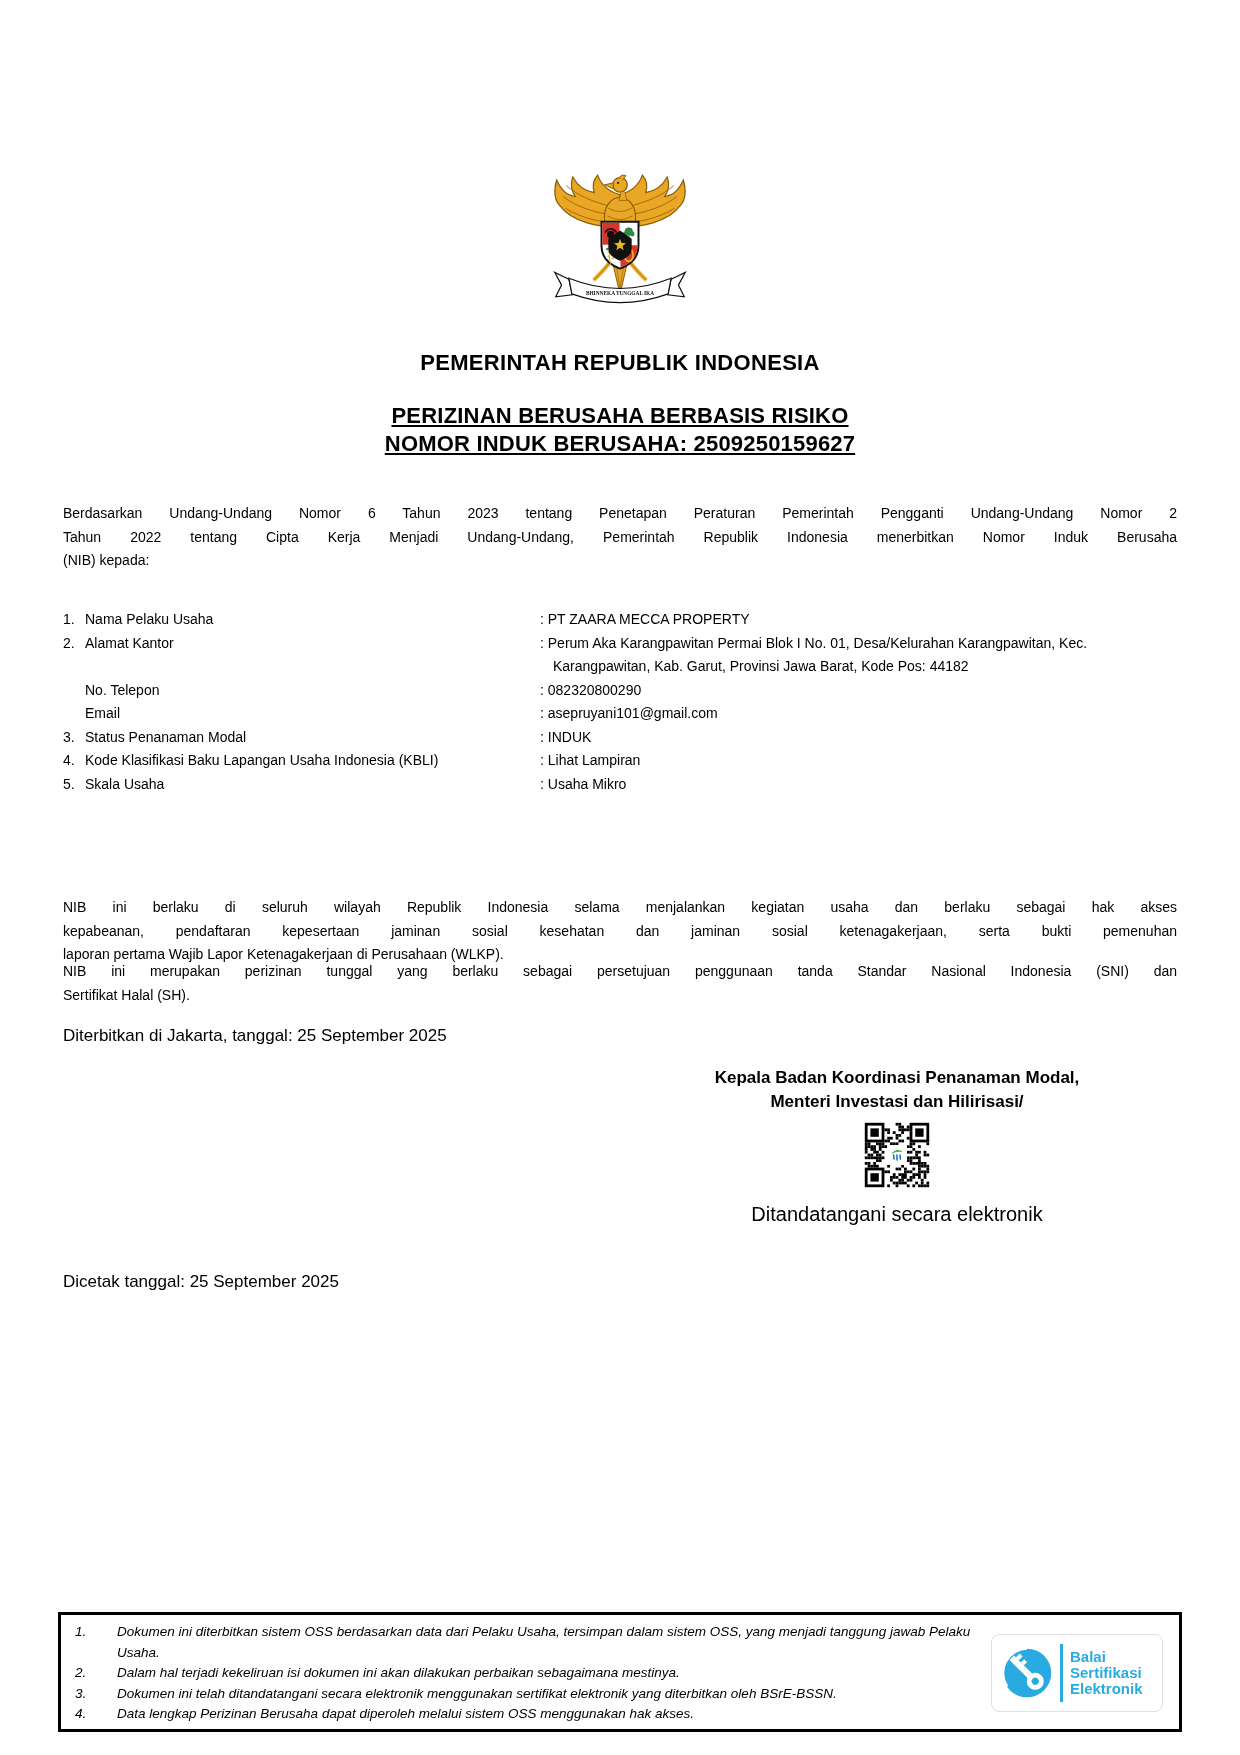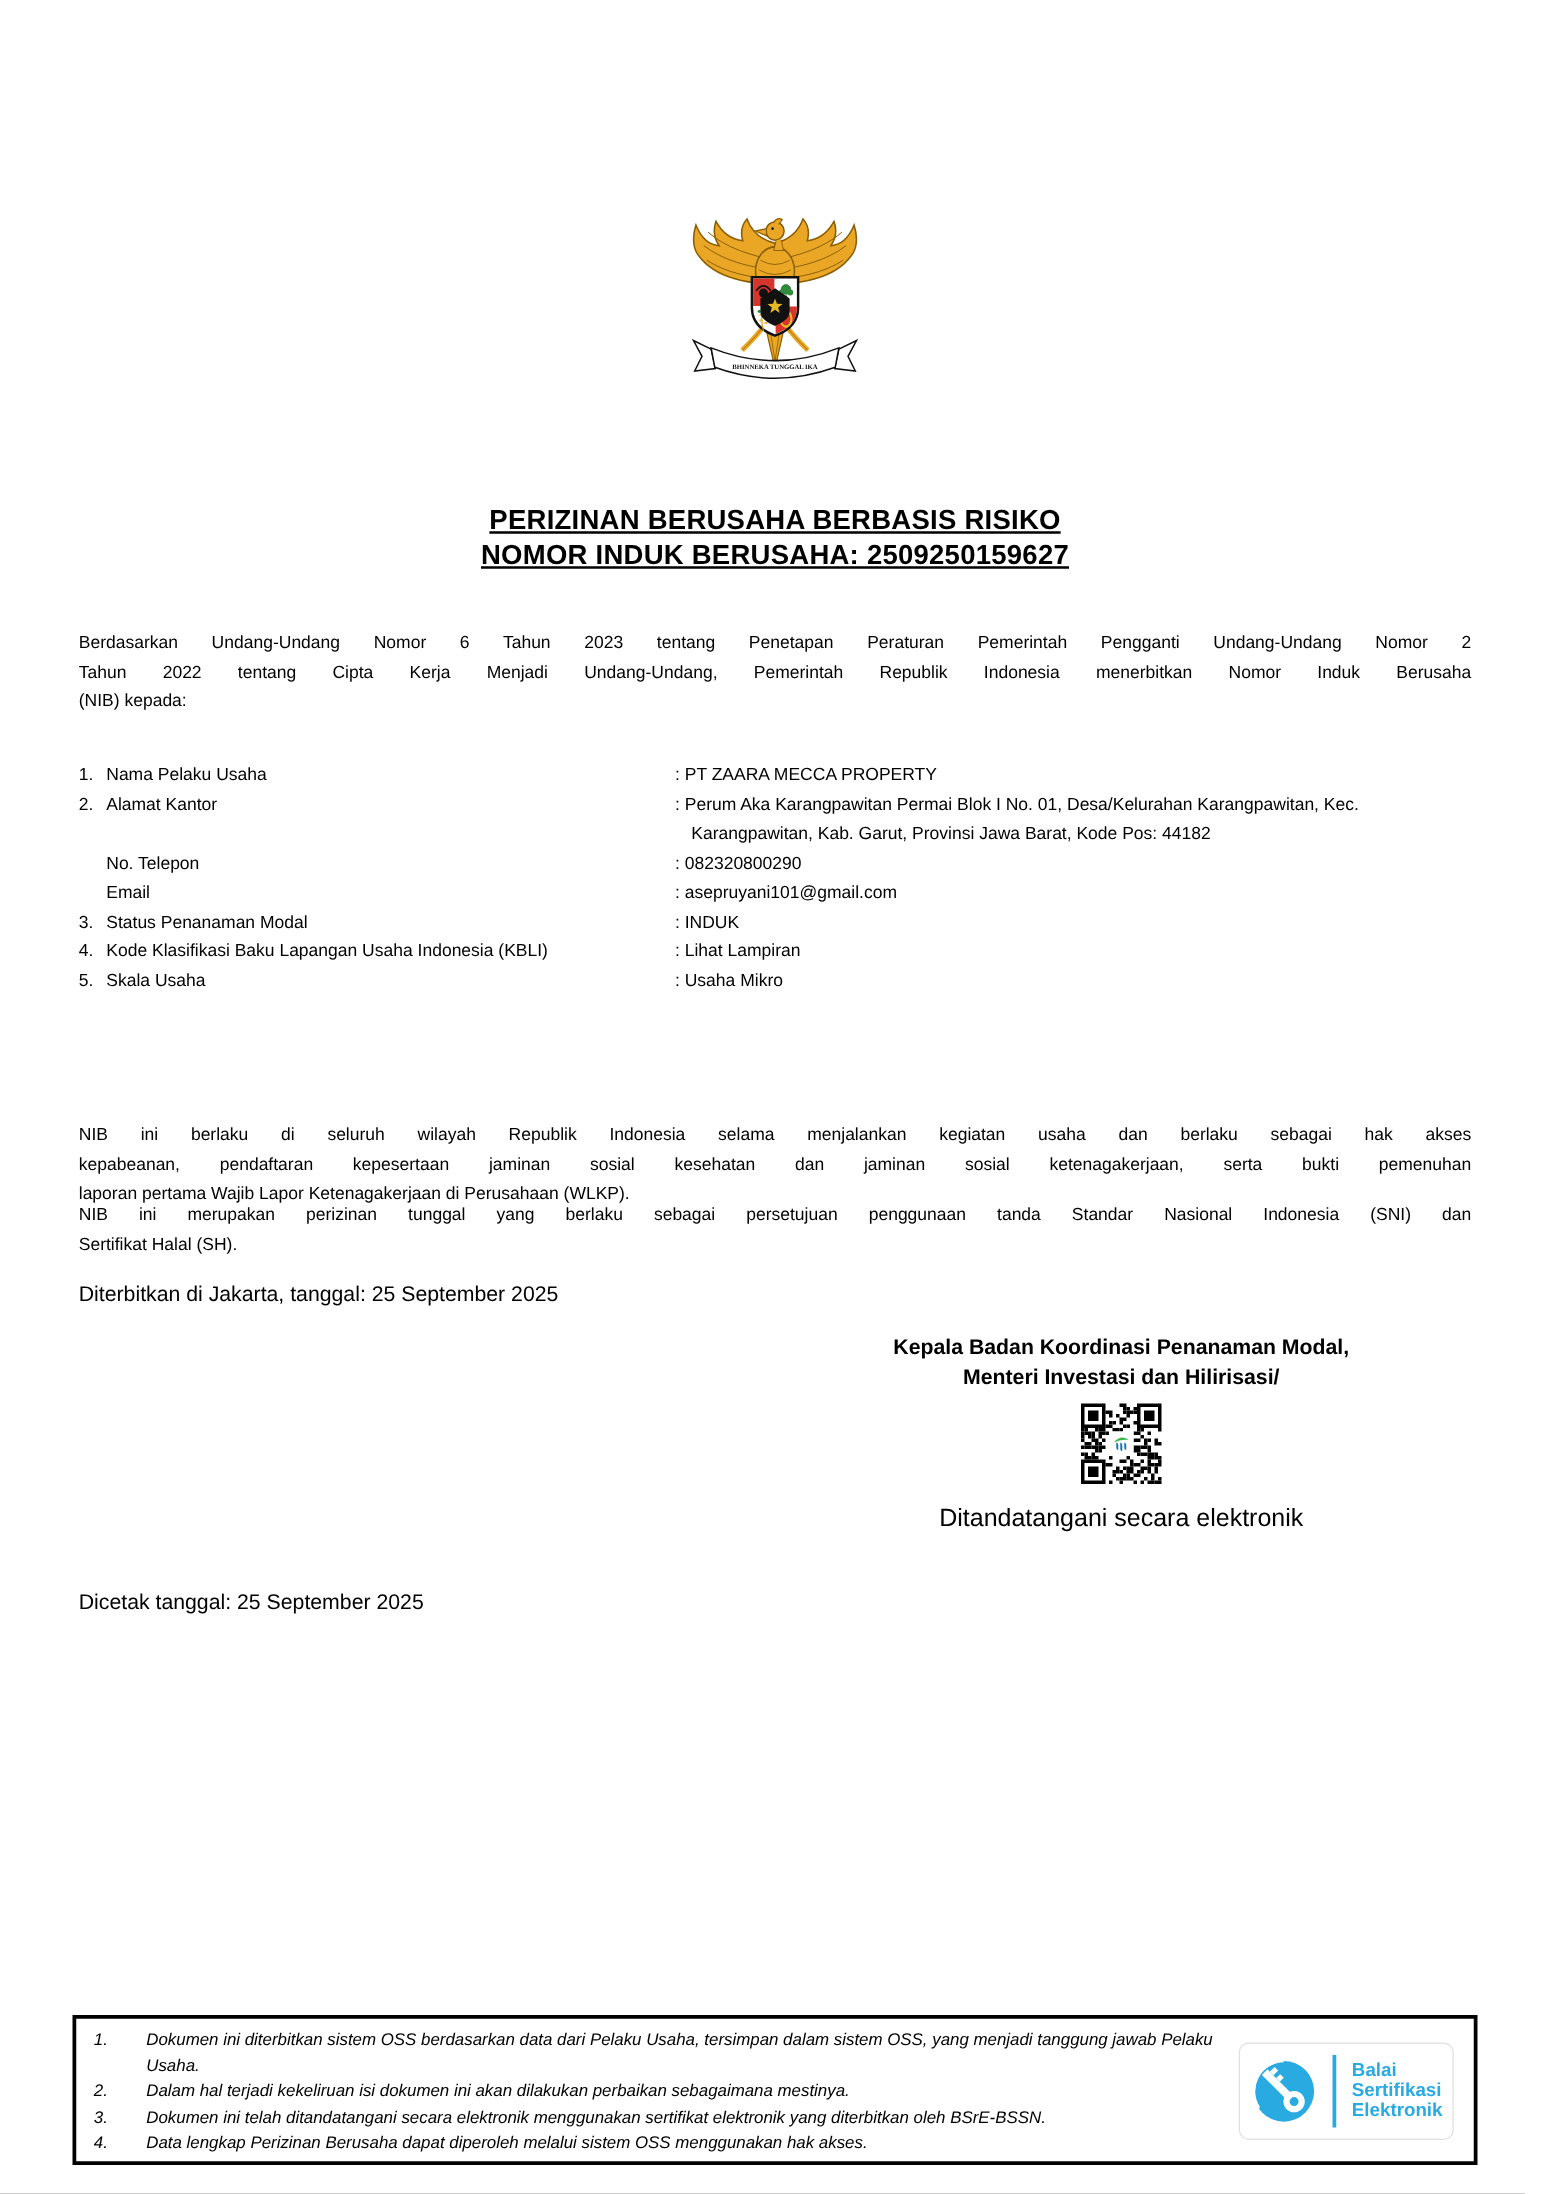--- a/index.html
+++ b/index.html
@@ -34,21 +34,21 @@
   .qr-logo{position:absolute;left:25px;top:25px;width:20px;height:20px;}
   .sig-note{margin-top:9px;font-size:20px;}
   .printed{top:1272px;left:63px;font-size:17px;}
   
   .footer{
     top:1612px;left:58px;width:1124px;height:120px;border:3px solid #000;
     box-sizing:border-box;padding:7px 14px 0 14px;font-size:13.5px;font-style:italic;line-height:20.5px;
   }
   .cert-box{
     float:right;width:172px;height:78px;margin:12px 2px 4px 16px;border:1px solid #e0e0e0;border-radius:8px;
-    display:flex;align-items:center;justify-content:space-between;padding:4px 8px;box-sizing:border-box;background:#fff;
+    display:flex;align-items:center;justify-content:flex-start;padding:4px 8px;box-sizing:border-box;background:#fff;
   }
   .cert-divider{width:3px;height:58px;background:#29ABE2;margin:0 7px 0 6px;}
   .cert-text{font-style:normal;font-weight:bold;font-size:15px;line-height:16px;color:#29ABE2;letter-spacing:0;}
   .note{display:flex;}
   .note .n{width:42px;flex-shrink:0;}
   .note .t{flex:1;}
 </style>
 </head>
 <body>
 
@@ -112,20 +112,21 @@
 
       <ellipse cx="168" cy="208" rx="9" ry="13" fill="none" stroke="#E8B923" stroke-width="3.5"></ellipse>
       <circle cx="168" cy="195" r="2" fill="#E8B923"></circle>
       <circle cx="168" cy="221" r="2" fill="#E8B923"></circle>
 
       <path d="M150,158 L174,175 V197 Q174,210 150,220 Q126,210 126,197 V175 Z" fill="#111"></path>
       <path d="M150,175 L153.2,183.6 L162.4,184 L155.2,189.7 L157.6,198.5 L150,193.5 L142.4,198.5 L144.8,189.7 L137.6,184 L146.8,183.6 Z" fill="#E8B923"></path>
     </svg>
   </div>
 
+  <div class="abs gov-title">PEMERINTAH REPUBLIK INDONESIA</div>
   <div class="abs doc-title">
     <div>PERIZINAN BERUSAHA BERBASIS RISIKO</div>
     <div>NOMOR INDUK BERUSAHA: 2509250159627</div>
   </div>
 
   <div class="abs intro bodytext" id="intro">
       <div class="tline just">Berdasarkan Undang-Undang Nomor 6 Tahun 2023 tentang Penetapan Peraturan Pemerintah Pengganti Undang-Undang Nomor 2</div>
       <div class="tline just">Tahun 2022 tentang Cipta Kerja Menjadi Undang-Undang, Pemerintah Republik Indonesia menerbitkan Nomor Induk Berusaha</div>
       <div class="tline">(NIB) kepada:</div>
     </div>

